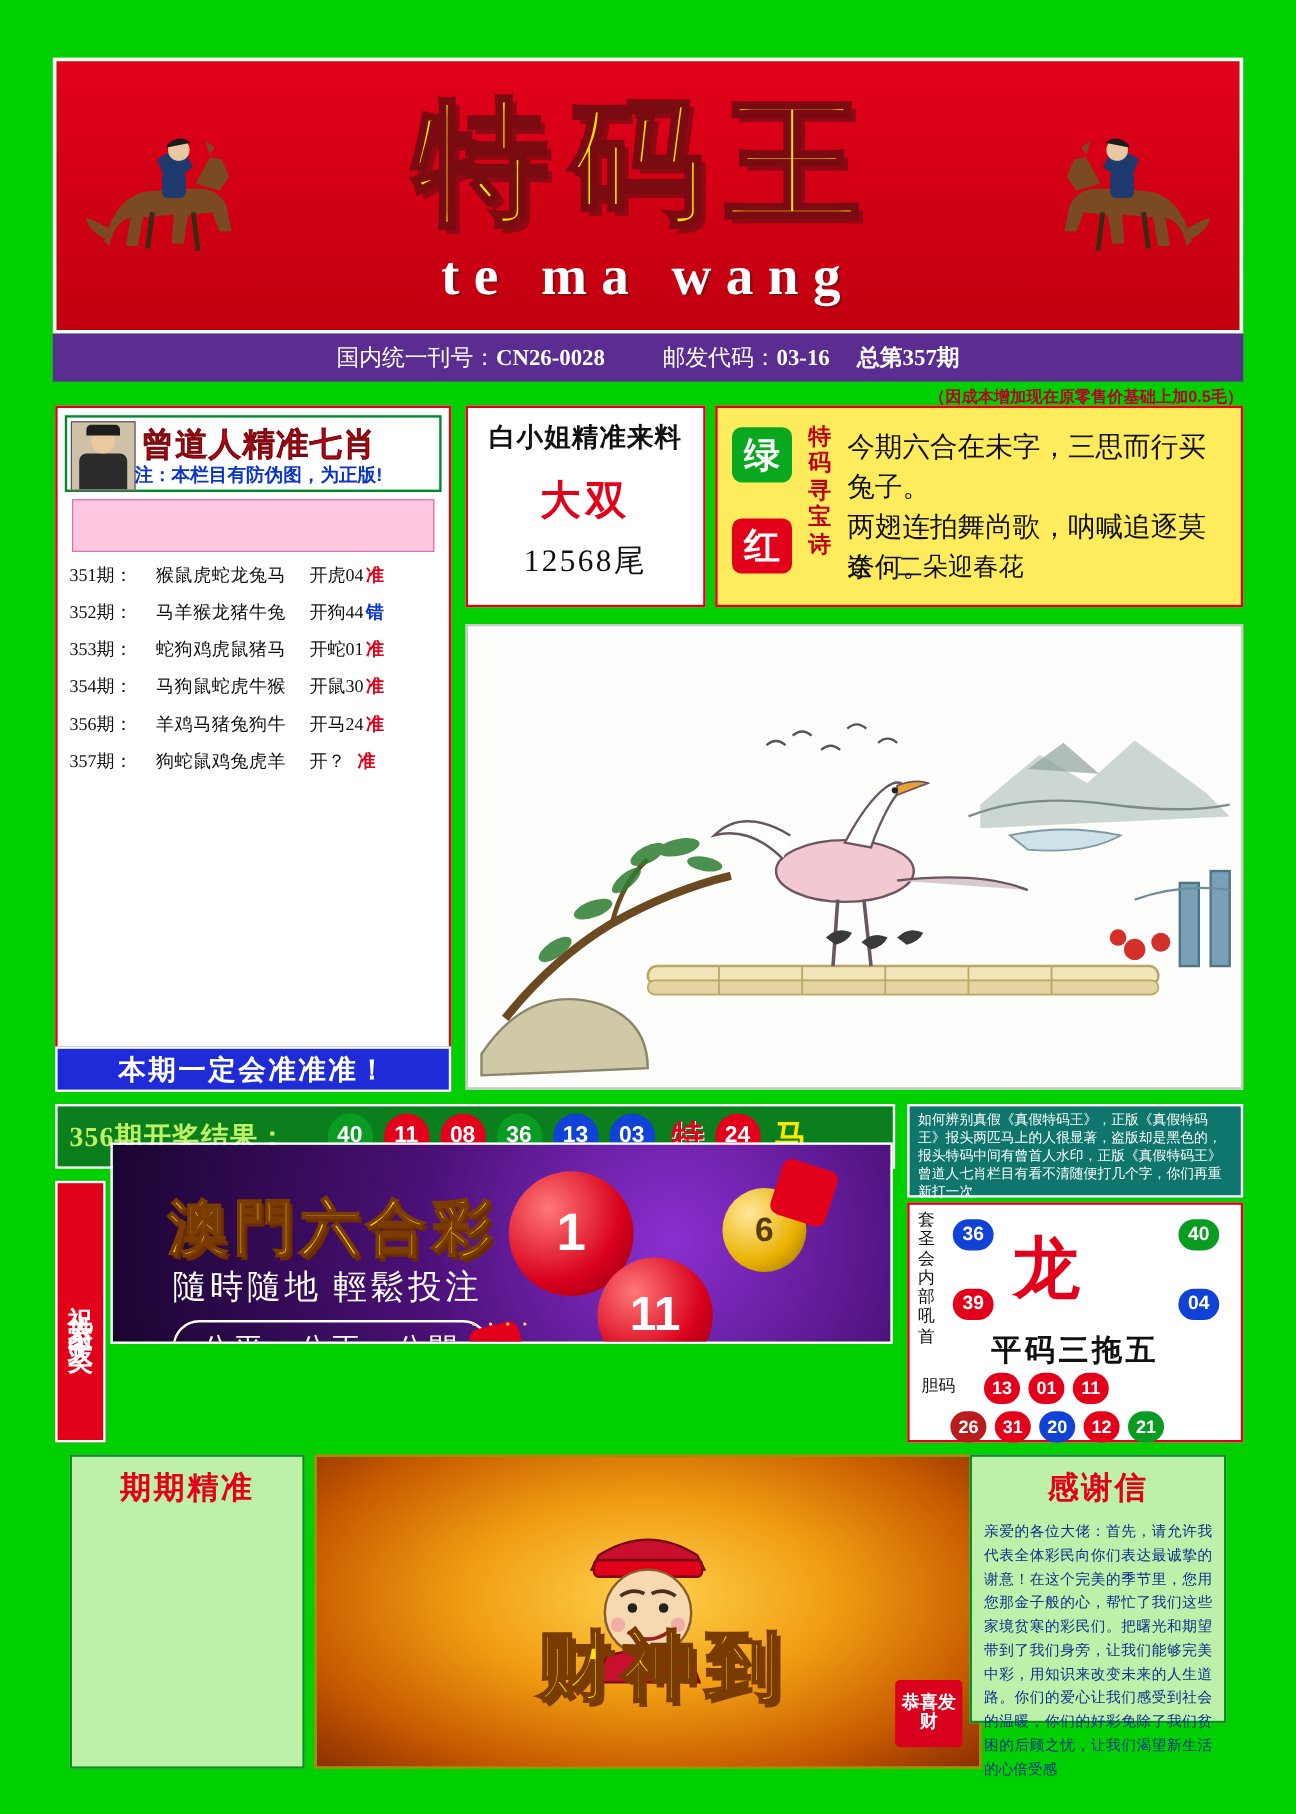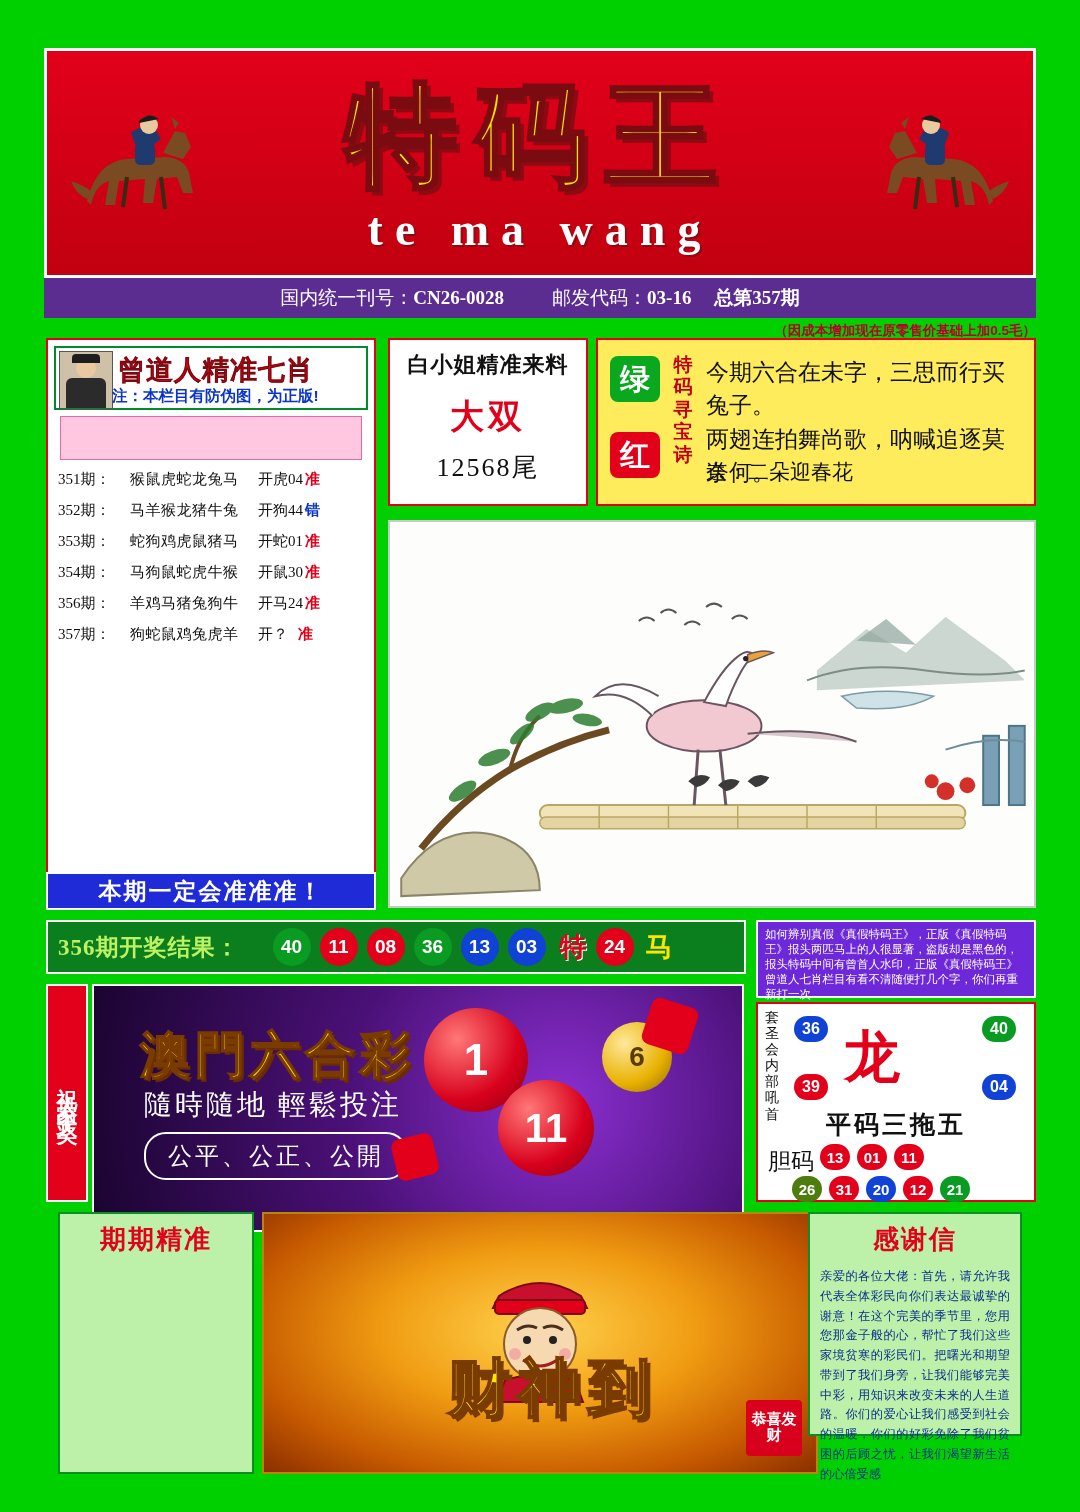--- a/index.html
+++ b/index.html
@@ -173,36 +173,36 @@
     text-shadow:1px 1px 0 #fff;
   }
   .resultbar .zod{
     font-size:27px;font-weight:bold;color:#ffe600;margin-left:12px;
     font-family:"Liberation Serif","DejaVu Serif",serif;
   }
 
   
   .notebox{
     position:absolute;left:756px;top:920px;width:280px;height:78px;
-    background:#6d28d9;border:2px solid #fff;box-sizing:border-box;
+    background:#0f766e;border:2px solid #fff;box-sizing:border-box;
     padding:5px 7px;color:#ffffff;font-size:11.5px;line-height:1.3;
     font-family:"Liberation Sans","DejaVu Sans",sans-serif;
   }
 
   
   .wish{
     position:absolute;left:46px;top:984px;width:42px;height:218px;
     background:#e2001a;border:2px solid #fff;box-sizing:border-box;
     color:#ffffff;font-size:21px;font-weight:bold;
     display:flex;align-items:center;justify-content:center;
     writing-mode:vertical-rl;letter-spacing:7px;
     font-family:"Liberation Serif","DejaVu Serif",serif;
   }
   .adbanner{
-    position:absolute;left:92px;top:984px;width:652px;height:248px;
+    position:absolute;left:92px;top:952px;width:652px;height:168px;
     background:radial-gradient(circle at 72% 48%, #8a2fd0 0%, #4a1076 45%, #1a0430 100%);
     border:2px solid #fff;box-sizing:border-box;overflow:hidden;
   }
   .adbanner .adtitle{
     position:absolute;left:46px;top:36px;font-size:50px;font-weight:bold;
     color:#ffe600;letter-spacing:5px;-webkit-text-stroke:1.5px #7a3b00;
     text-shadow:3px 3px 0 #6b2d00;
     font-family:"Liberation Serif","DejaVu Serif",serif;
   }
   .adbanner .adsub{
@@ -242,21 +242,21 @@
   .cnum.c1{left:36px;top:12px;background:#1142d6;}
   .cnum.c2{right:18px;top:12px;background:#0a9b22;}
   .cnum.c3{left:36px;top:70px;background:#e2001a;}
   .cnum.c4{right:18px;top:70px;background:#1142d6;}
   .dragonbox .midline{
     position:absolute;left:0;right:0;top:104px;text-align:center;
     font-size:25px;font-weight:bold;color:#111;letter-spacing:3px;
     font-family:"Liberation Serif","DejaVu Serif",serif;
   }
   .dragonbox .danlbl{
-    position:absolute;left:10px;top:142px;font-size:23px;color:#111;
+    position:absolute;left:10px;top:142px;font-size:14px;color:#111;
     font-family:"Liberation Serif","DejaVu Serif",serif;
   }
   .dball{
     width:30px;height:26px;border-radius:13px;display:inline-flex;align-items:center;justify-content:center;
     font-size:15px;font-weight:bold;color:#fff;margin-right:7px;
     font-family:"Liberation Sans","DejaVu Sans",sans-serif;
   }
   .dragonbox .danrow{position:absolute;left:62px;top:140px;display:flex;}
   .dragonbox .row2{position:absolute;left:34px;top:172px;display:flex;}
 
@@ -518,21 +518,21 @@
     <div class="cnum c4">04</div>
     <div class="bigzod">龙</div>
     <div class="midline">平码三拖五</div>
     <div class="danlbl">胆码</div>
     <div class="danrow">
       <span class="dball" style="background:#e2001a;">13</span>
       <span class="dball" style="background:#e2001a;">01</span>
       <span class="dball" style="background:#e2001a;">11</span>
     </div>
     <div class="row2">
-      <span class="dball" style="background:#4d7c0f;">26</span>
+      <span class="dball" style="background:#b91c1c;">26</span>
       <span class="dball" style="background:#e2001a;">31</span>
       <span class="dball" style="background:#1142d6;">20</span>
       <span class="dball" style="background:#e2001a;">12</span>
       <span class="dball" style="background:#0a9b22;">21</span>
     </div>
   </div>
 
   <div class="greenpanel left">
     <div class="ph">期期精准</div>
   </div>

